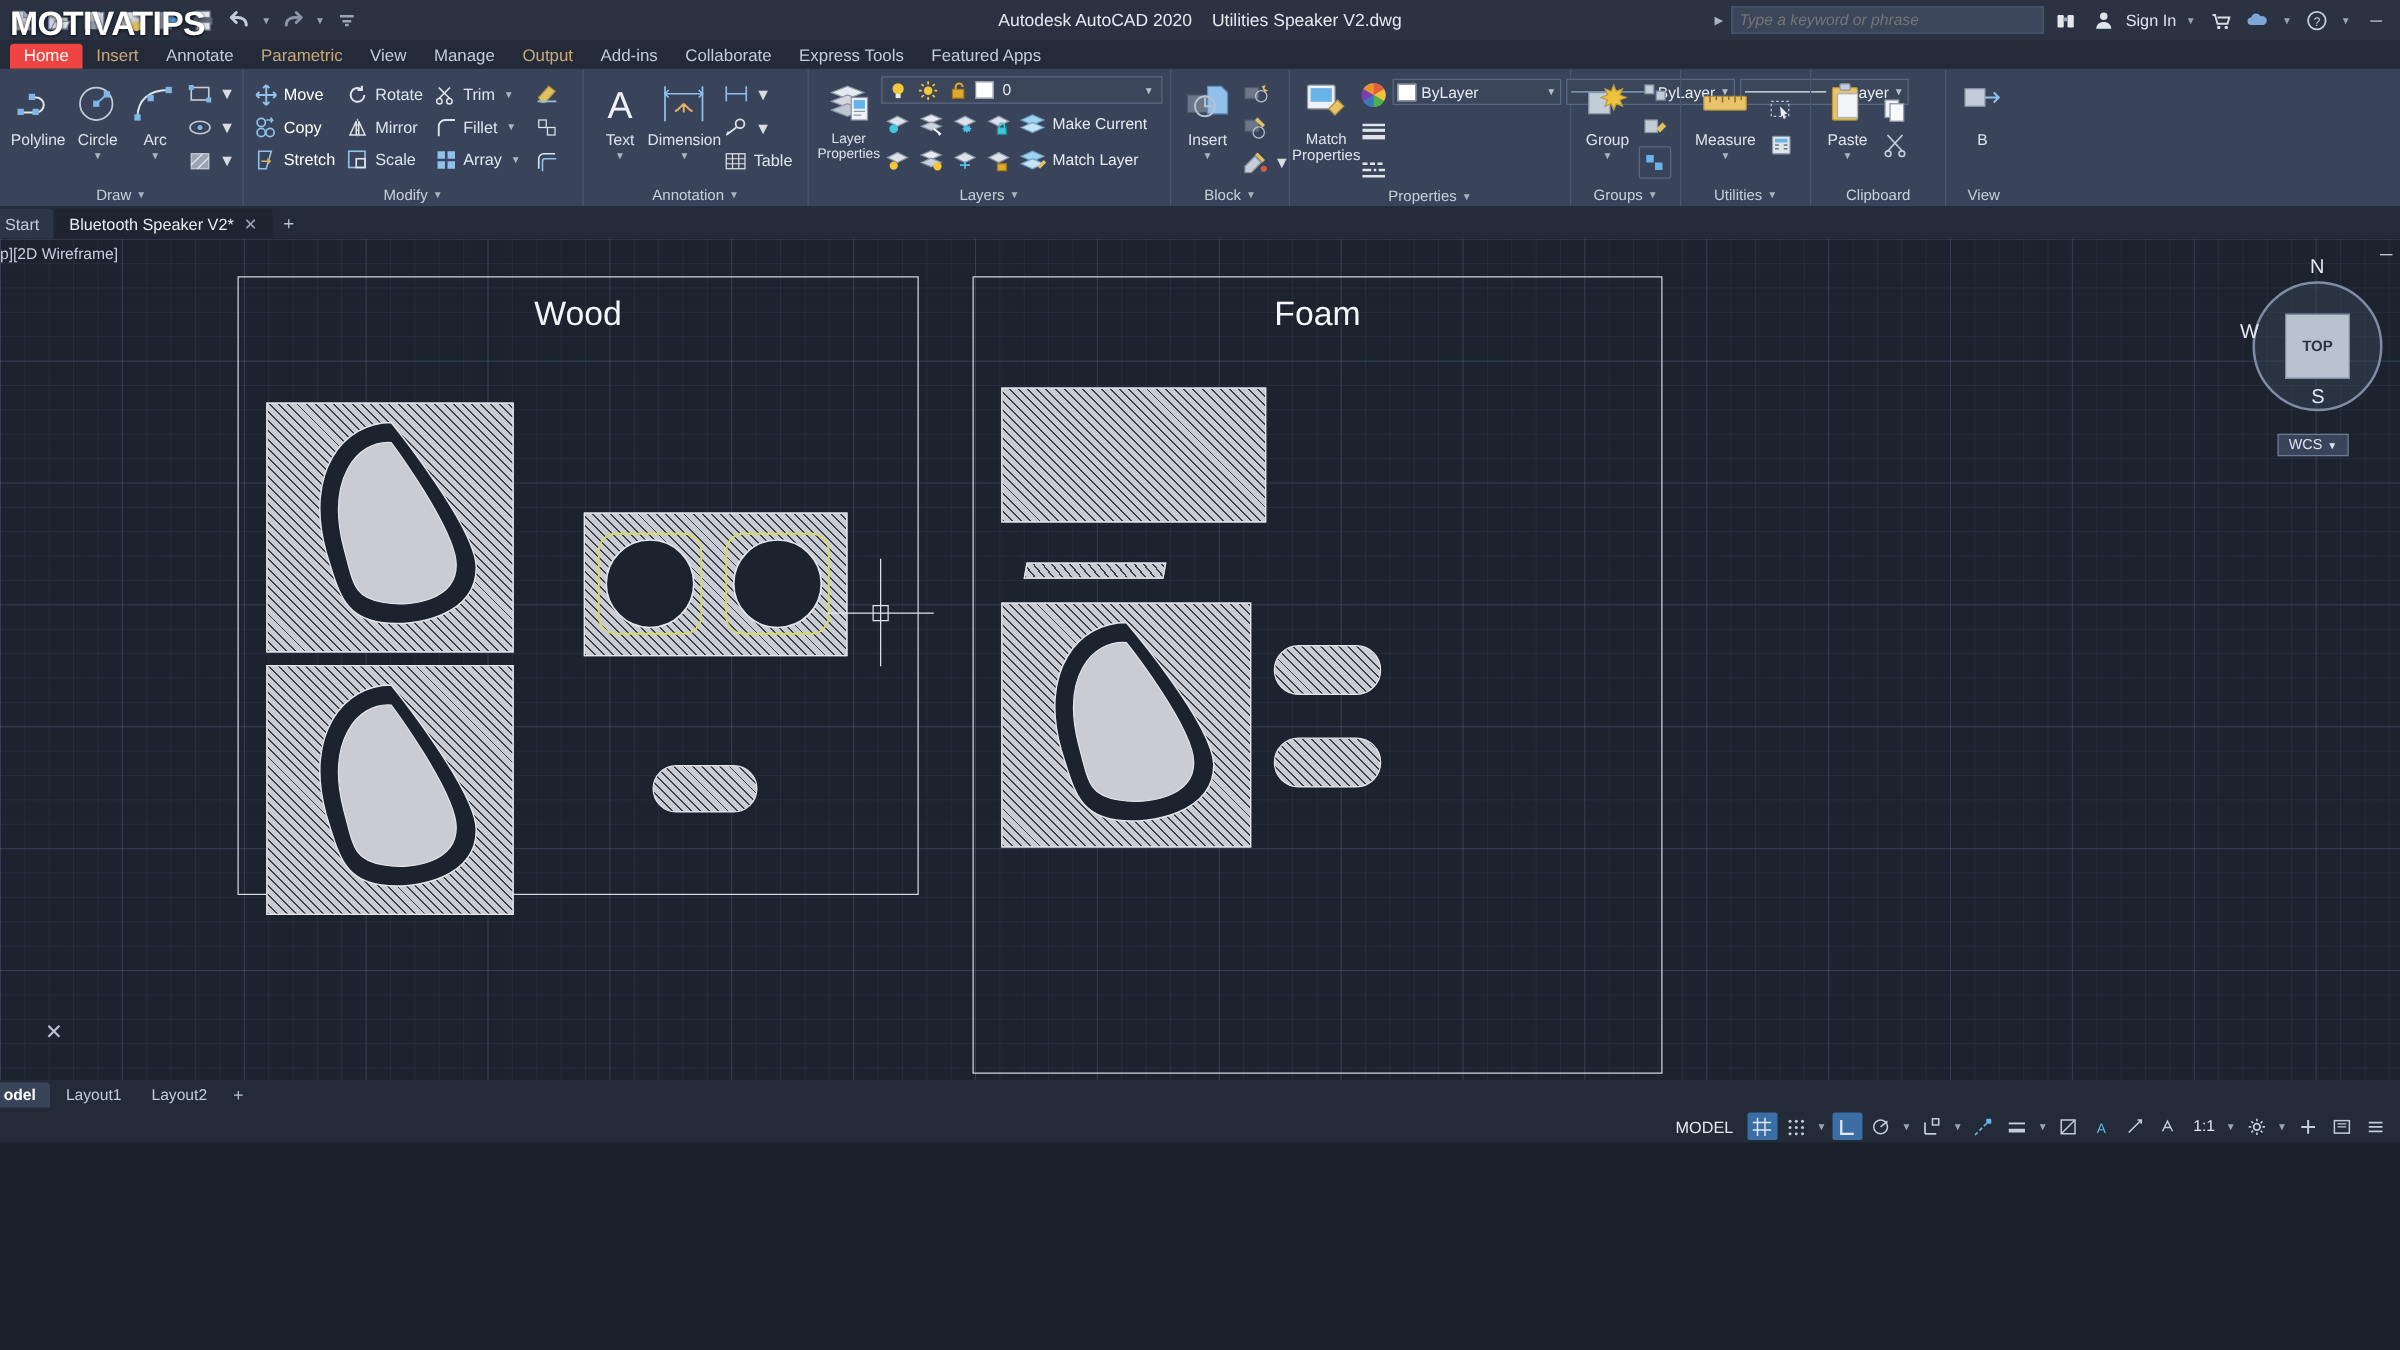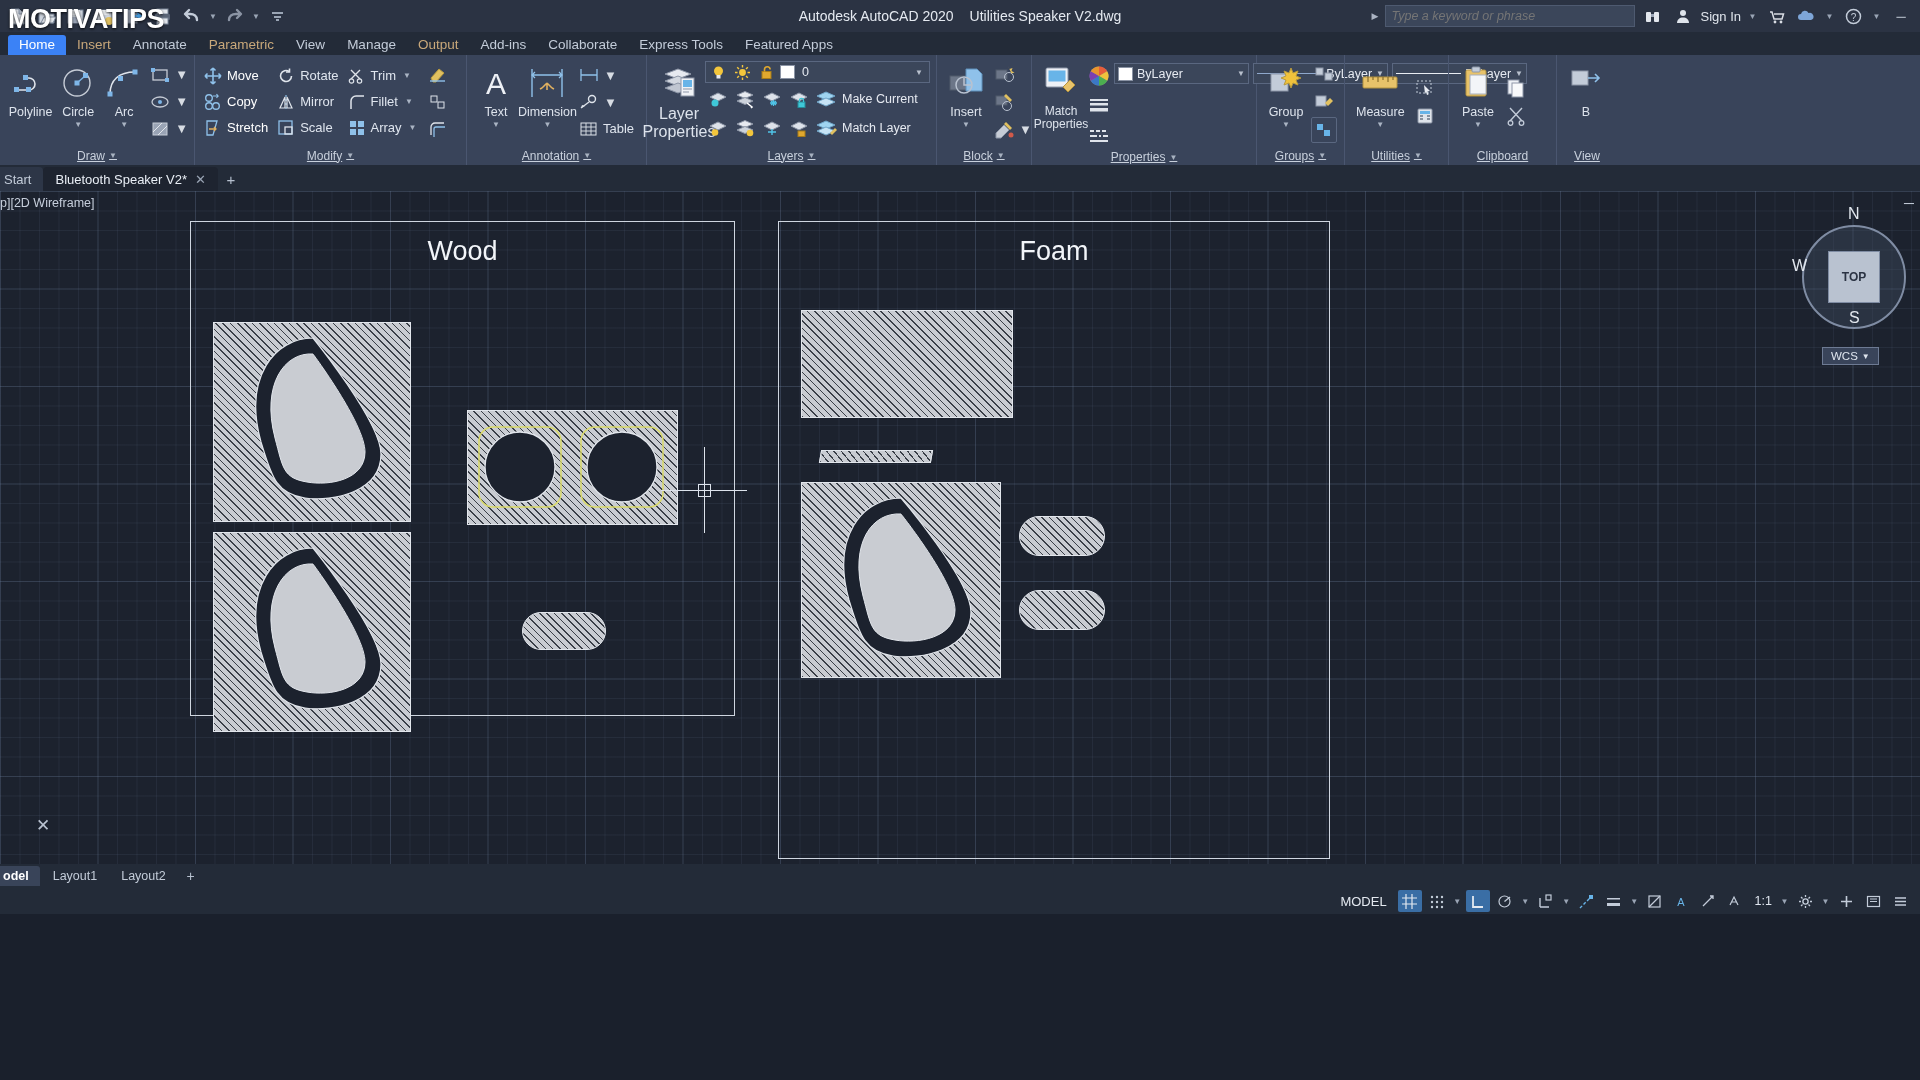--- a/index.html
+++ b/index.html
@@ -86,21 +86,21 @@
     position: relative;
   }
   .rtab {
     padding: 2px 11px 3px;
     font-size: 13.5px;
     color: #c3ccd9;
     white-space: nowrap;
     border-radius: 3px 3px 0 0;
   }
   .rtab.accent { color: #c9a87a; }
-  .rtab.active { background: #3b82f6; color: #ffffff; margin-top: 24px; }
+  .rtab.active { background: #ef4444; color: #ffffff; margin-top: 24px; }
 
   
   .ribbon {
     height: 110px;
     background: #39445a;
     display: flex;
     position: relative;
     overflow: hidden;
   }
   .panel {
@@ -112,21 +112,20 @@
     padding: 0 3px;
   }
   .panel-body { flex: 1; display: flex; align-items: center; padding: 2px 3px 0; }
   .panel-title {
     height: 19px;
     font-size: 12px;
     color: #c8d0dc;
     text-align: center;
     display: flex; align-items: center; justify-content: center;
     gap: 4px;
-    text-decoration: underline;
   }
   .panel-title .dd { font-size: 8px; color: #a8b2c0; }
 
   .bigbtn {
     display: flex; flex-direction: column; align-items: center;
     justify-content: flex-start;
     padding: 3px 5px 0;
     min-width: 46px;
     border-radius: 2px;
     height: 84px;
@@ -700,21 +699,21 @@
         <span class="glyph">
           <svg width="40" height="36" viewBox="0 0 40 36">
               <path d="M6 10l13-5 13 5-13 5z" fill="#e7eaf0" stroke="#8d96a7"></path>
               <path d="M6 17l13-5 13 5-13 5z" fill="#d3d8e0" stroke="#8d96a7"></path>
               <path d="M6 24l13-5 13 5-13 5z" fill="#c0c6d1" stroke="#8d96a7"></path>
               <rect x="22" y="14" width="13" height="18" fill="#f0f2f6" stroke="#8d96a7"></rect>
               <rect x="24" y="16" width="9" height="7" fill="#68b4e8"></rect>
               <path d="M24 25h9M24 28h6" stroke="#8d96a7"></path>
             </svg>
         </span>
-        <span class="lbl" style="font-size:16px">Layer Properties</span>
+        <span class="lbl" style="font-size:11px">Layer Properties</span>
       </div>
       <div style="display:flex;flex-direction:column;gap:3px;padding-top:2px">
         <div class="layer-combo">
           <span class="ibtn" style="width:20px;height:18px">
             <svg width="15" height="15" viewBox="0 0 15 15">
                 <circle cx="7.5" cy="6" r="4.5" fill="#f3c63c"></circle>
                 <rect x="5.5" y="10" width="4" height="3.5" fill="#e8eaee"></rect>
               </svg>
           </span>
           <span class="ibtn" style="width:20px;height:18px">

